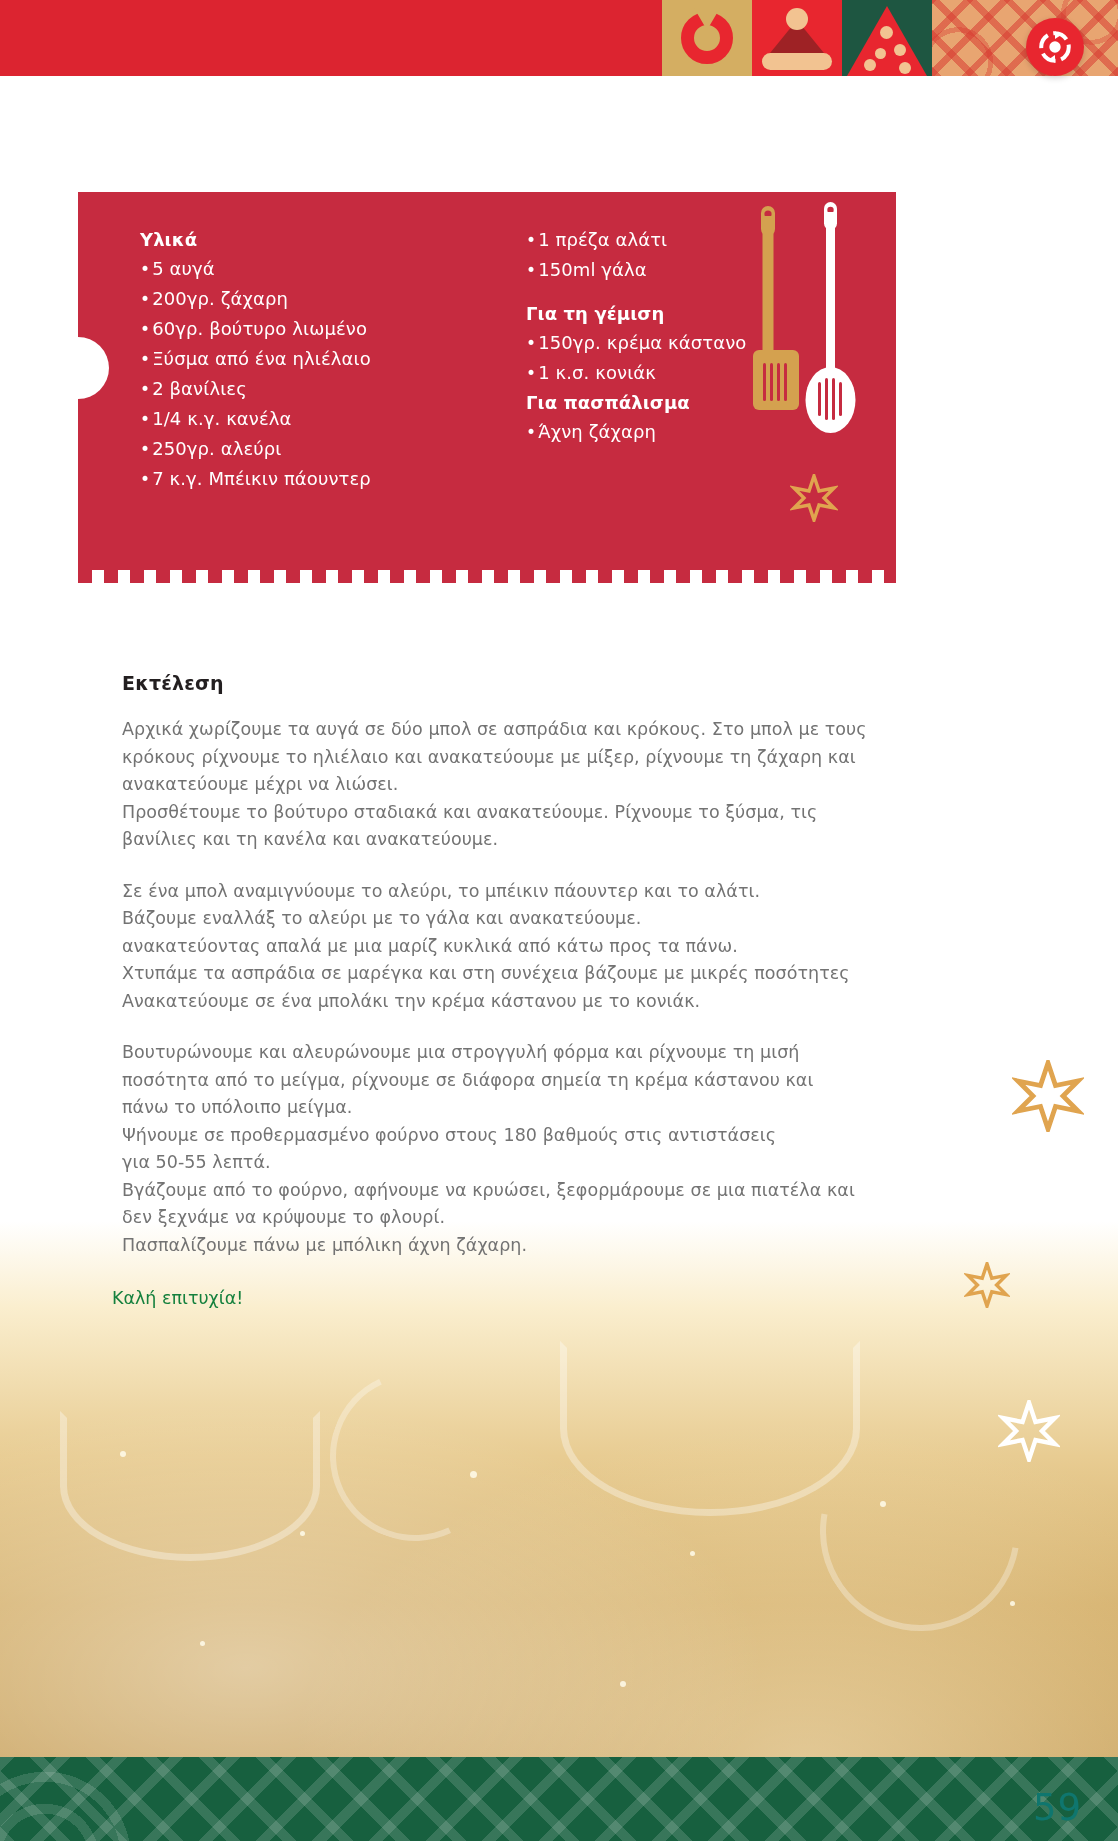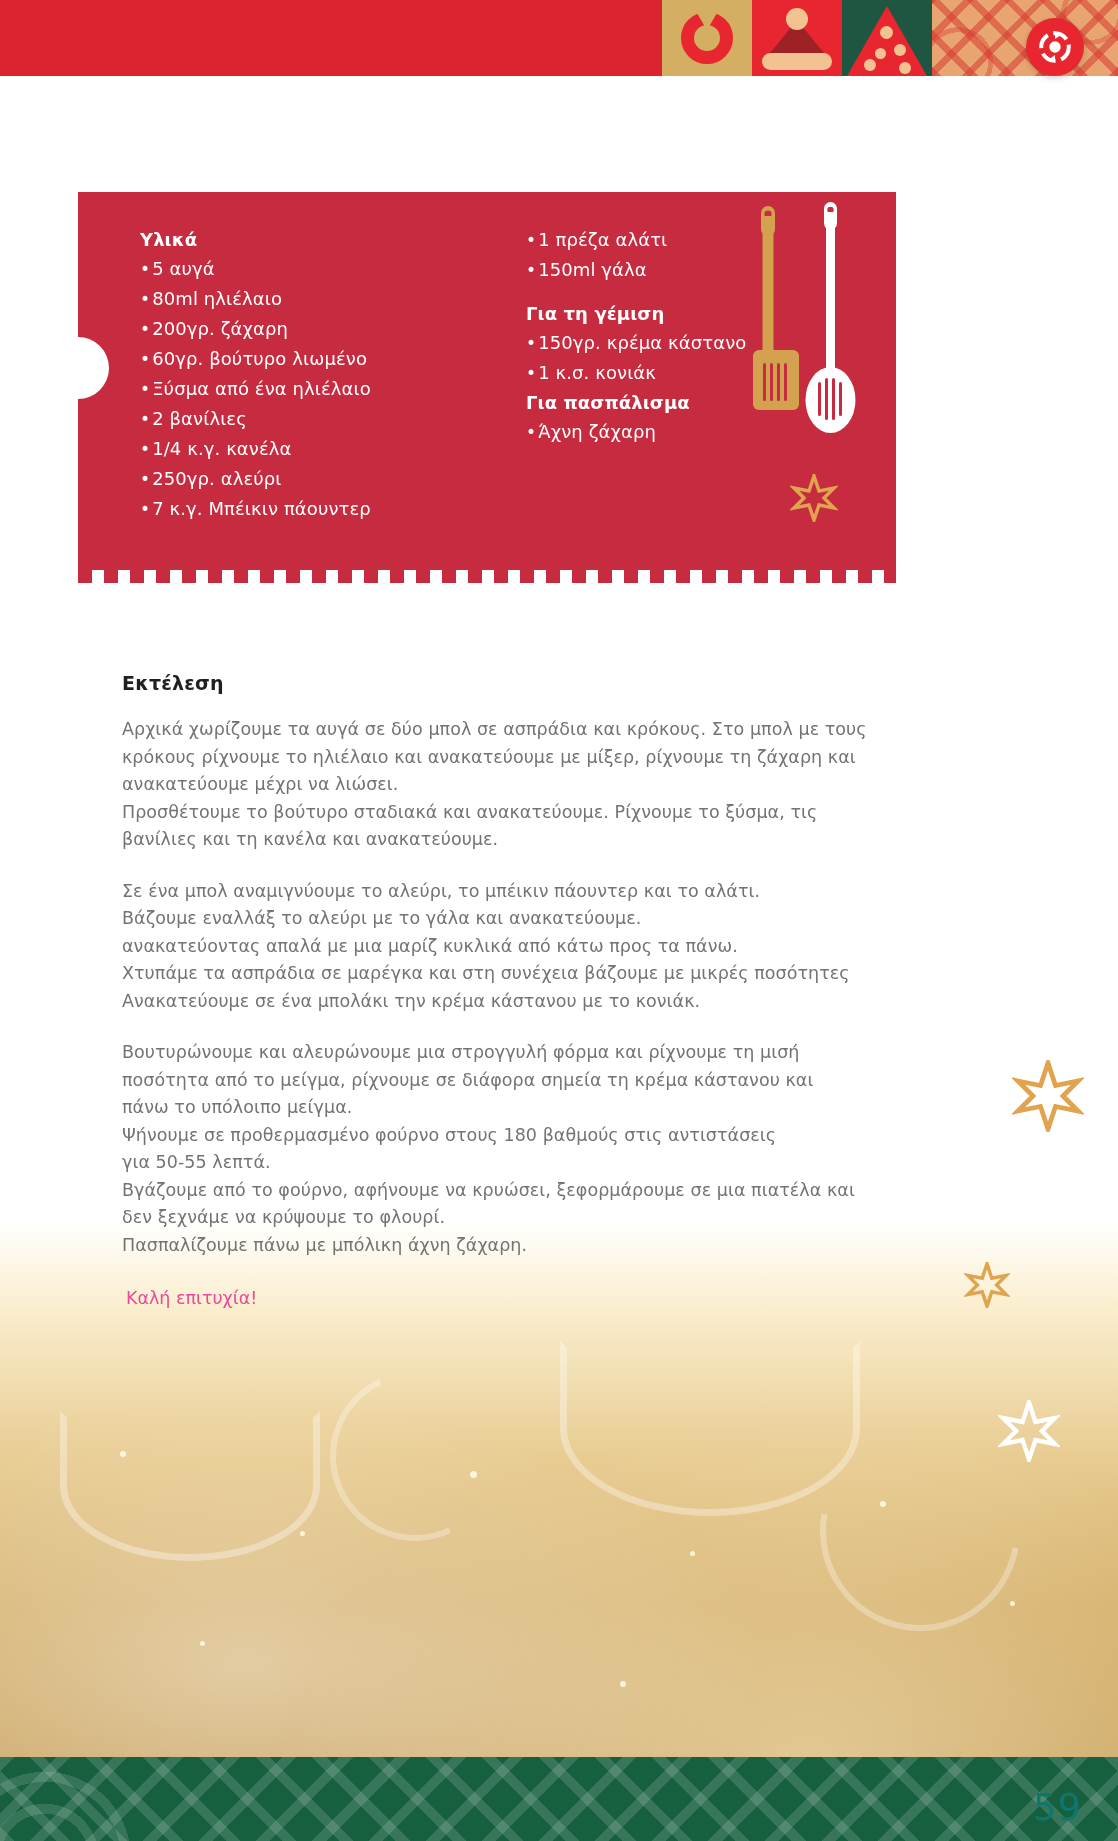--- a/index.html
+++ b/index.html
@@ -321,23 +321,23 @@
     color: #737373;
     font-size: 17.5px;
     line-height: 27.5px;
     letter-spacing: 0.05px;
     margin-bottom: 24px;
   }
   .method-para:last-child { margin-bottom: 0; }
   .method-line { display: block; }
   .closing {
     position: absolute;
-    left: 126px;
+    left: 112px;
     top: 1285px;
-    color: #ec4899;
+    color: #15803d;
     font-size: 17.5px;
     line-height: 27.5px;
     z-index: 4;
   }
 
   
   .page-star { position: absolute; z-index: 2; }
 </style>
 </head>
 <body>
@@ -398,21 +398,20 @@
   </div>
 
   <div class="recipe-card">
     <div class="card-notch"></div>
 
     <div class="ingredients-wrap">
 
       <div class="ing-col">
         <div class="ing-head">Υλικά</div>
         <div class="ing-item">5 αυγά</div>
-        <div class="ing-item">80ml ηλιέλαιο</div>
         <div class="ing-item">200γρ. ζάχαρη</div>
         <div class="ing-item">60γρ. βούτυρο λιωμένο</div>
         <div class="ing-item">Ξύσμα από ένα ηλιέλαιο</div>
         <div class="ing-item">2 βανίλιες</div>
         <div class="ing-item">1/4 κ.γ. κανέλα</div>
         <div class="ing-item">250γρ. αλεύρι</div>
         <div class="ing-item">7 κ.γ. Μπέικιν πάουντερ</div>
       </div>
 
       <div class="ing-col">

